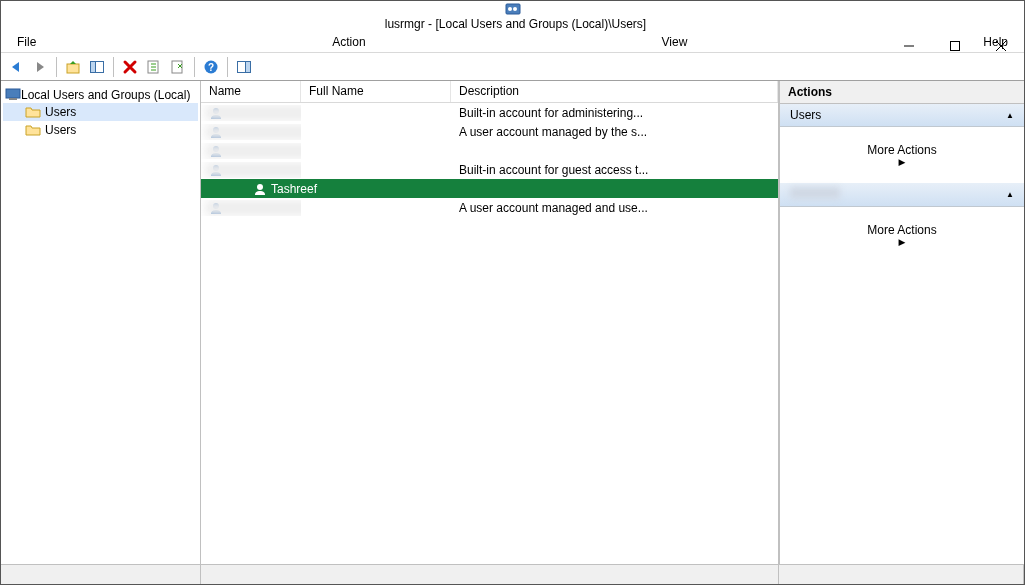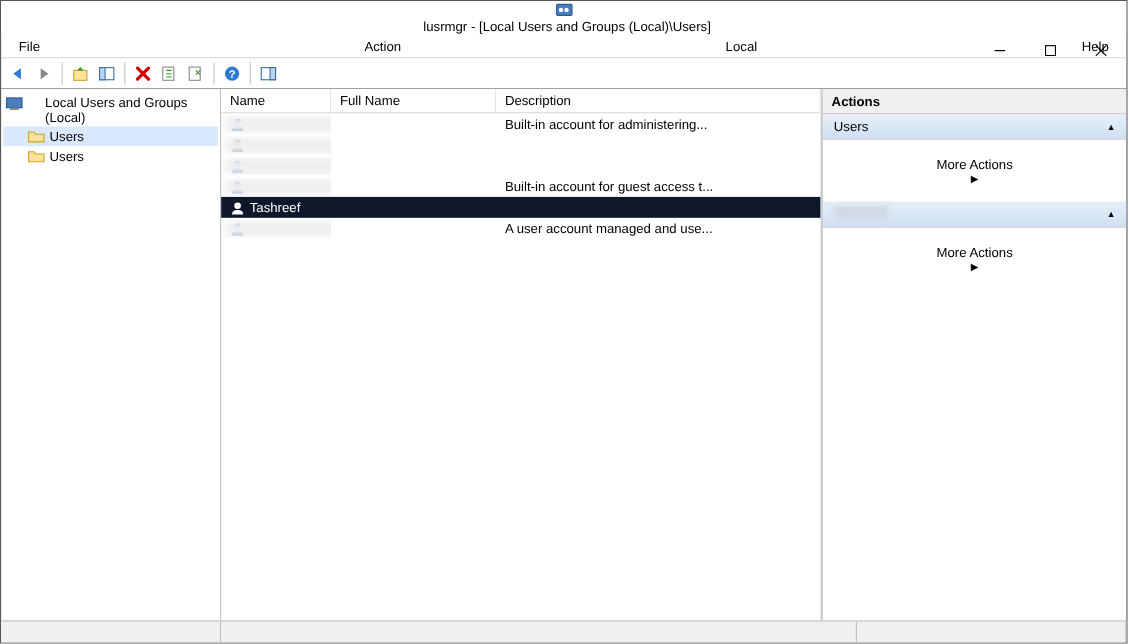--- a/index.html
+++ b/index.html
@@ -55,25 +55,25 @@
   }
   .tree-pane {
     width: 200px; border-right:1px solid #c0c0c0; padding:4px 2px;
     overflow:hidden;
   }
   .list-pane {
     flex:1; border-right:1px solid #c0c0c0; display:flex; flex-direction:column;
     overflow:hidden;
   }
   .actions-pane {
-    width: 277px; display:flex; flex-direction:column;
+    width: 245px; display:flex; flex-direction:column;
     border-left:1px solid #c0c0c0;
   }
   
-  .tree-root { display:flex; align-items:flex-start; gap:20px; padding:1px 2px;}
+  .tree-root { display:flex; align-items:flex-end; gap:0; padding:1px 2px;}
   .tree-child { display:flex; align-items:center; gap:4px; padding:1px 2px 1px 22px;}
   .tree-child.selected { background:#d9e8fb; }
   .folder-icon { width:16px;height:16px; }
   
   .list-header {
     display:flex; height:22px; border-bottom:1px solid #d9d9d9;
     background:#fff;
   }
   .col { padding:3px 8px; border-right:1px solid #e5e5e5; }
   .c-name{width:100px;} .c-full{width:150px;} .c-desc{flex:1;}
@@ -85,21 +85,21 @@
   .row .cell.name{width:100px; display:flex; align-items:center; gap:4px;}
   .row .cell.full{width:150px;}
   .row .cell.desc{flex:1;}
   .row.blurred .cell.name, .row.blurred .cell.full {
     position:relative;
   }
   .blur-block {
     position:absolute; left:4px; top:0; height:100%; width:140px;
     background:#eee; filter:blur(4px); border-radius:2px;
   }
-  .row.selected { background:#0f172a; color:#fff; }
+  .row.selected { background:#15803d; color:#fff;padding-left:44px; }
   .user-icon { width:14px; height:14px; display:inline-block; flex-shrink:0;}
   
   .actions-header {
     font-weight:600; padding:4px 8px; border-bottom:1px solid #c0c0c0;
     background:#f0f0f0;
   }
   .actions-group-head {
     background: linear-gradient(#e7eff8,#cfe0f3);
     padding:4px 10px; display:flex; align-items:center; justify-content:space-between;
     border-bottom:1px solid #c0c8d0;
@@ -149,21 +149,21 @@
           <line x1="0" y1="0" x2="10" y2="10" stroke="#000"></line>
           <line x1="10" y1="0" x2="0" y2="10" stroke="#000"></line>
         </svg>
     </div>
   </div>
 </div>
 
 <div class="menubar">
   <div class="menu-item">File</div>
   <div class="menu-item">Action</div>
-  <div class="menu-item">Local</div>
+  <div class="menu-item">View</div>
   <div class="menu-item">Help</div>
 </div>
 
 <div class="toolbar">
   <div class="tool-btn">
     <svg width="16" height="16">
         <path d="M11 3 L4 8 L11 13 Z" fill="#2b7cd3"></path>
       </svg>
   </div>
   <div class="tool-btn">
@@ -272,20 +272,21 @@
           <div class="cell name">
             <span class="user-icon">
               <svg width="14" height="14" viewBox="0 0 14 14">
                 <circle cx="7" cy="5" r="3" fill="#4a7ebb"></circle>
                 <path d="M2 13c0-3 2-4 5-4s5 1 5 4" fill="#4a7ebb"></path>
               </svg>
             </span>
             <span class="blur-block"></span>
           </div>
           <div class="cell full"></div>
+          <div class="cell desc">A user account managed by the s...</div>
         </div>
         <div class="row blurred">
           <div class="cell name">
             <span class="user-icon">
               <svg width="14" height="14" viewBox="0 0 14 14">
                 <circle cx="7" cy="5" r="3" fill="#4a7ebb"></circle>
                 <path d="M2 13c0-3 2-4 5-4s5 1 5 4" fill="#4a7ebb"></path>
               </svg>
             </span>
             <span class="blur-block"></span>

